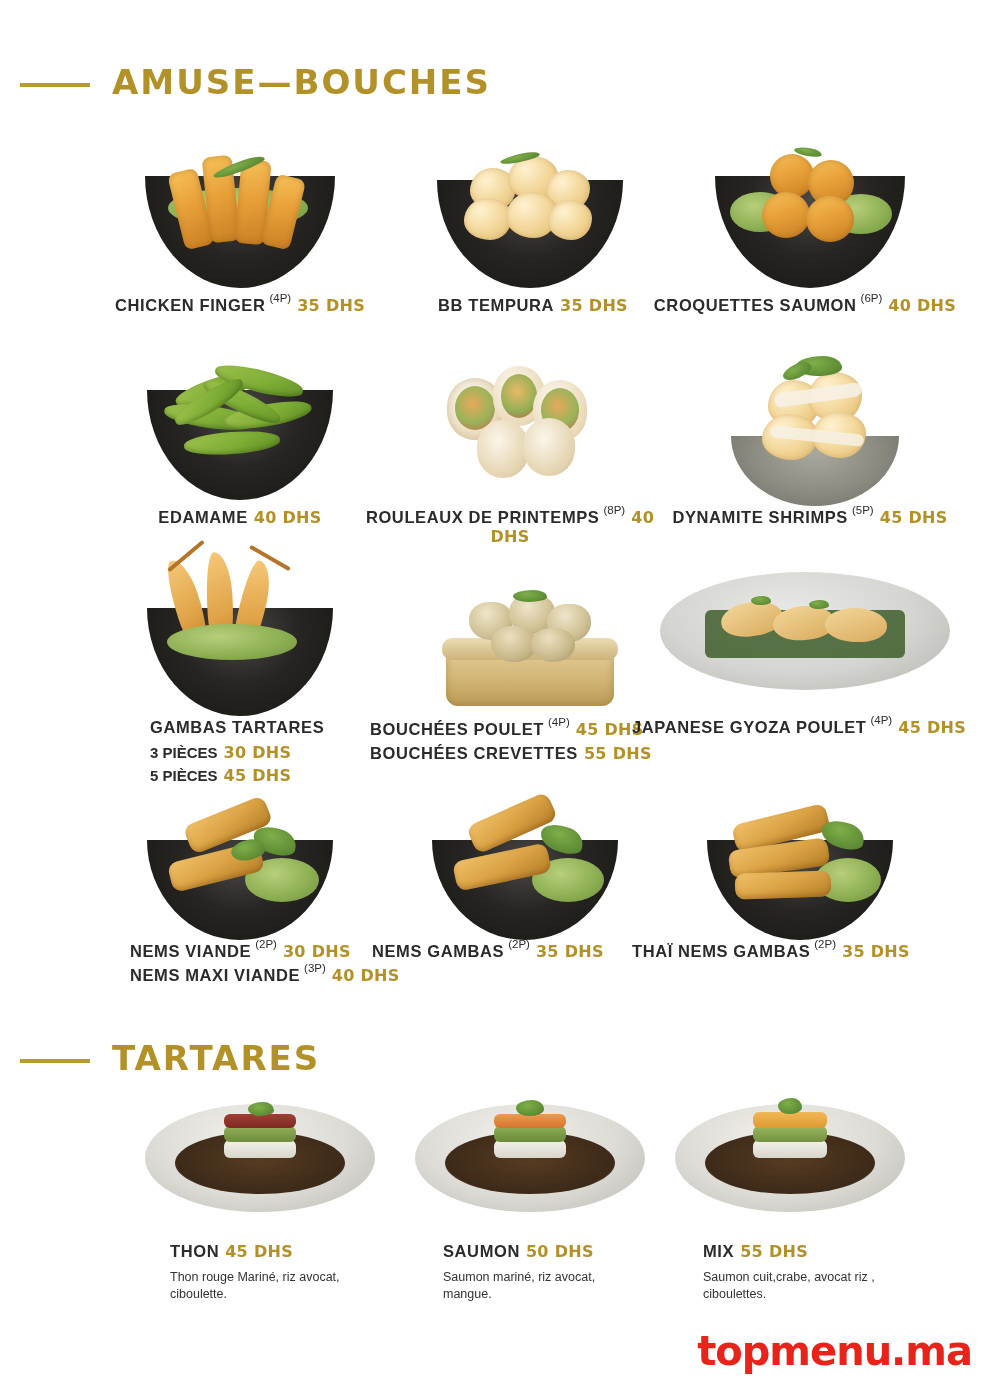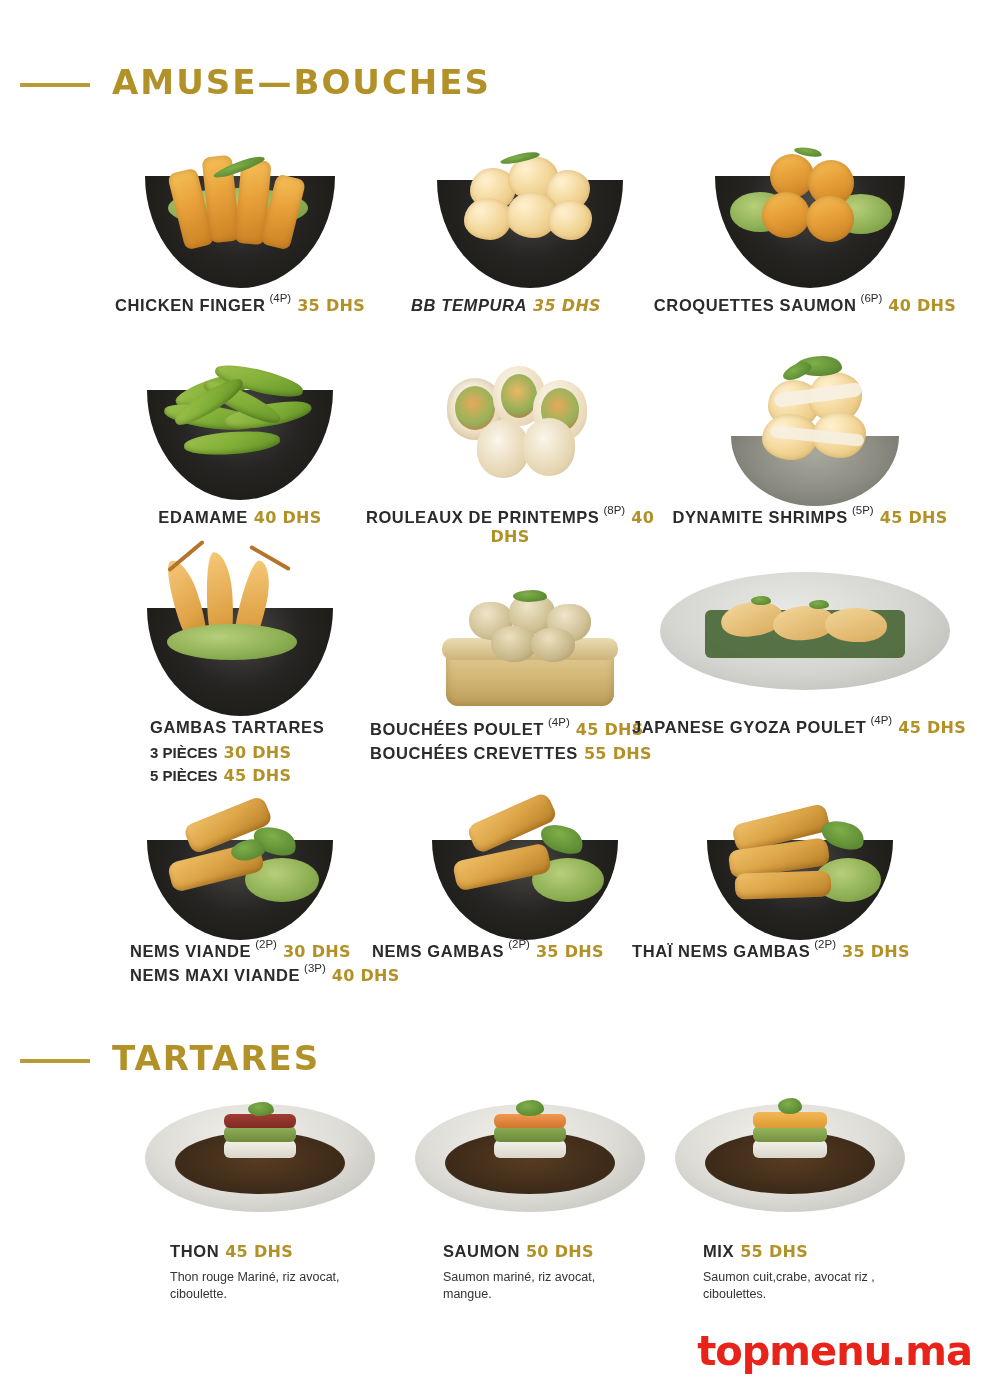--- a/index.html
+++ b/index.html
@@ -227,21 +227,21 @@
         <div class="fry" style="left:96px;top:56px;width:48px;height:46px;border-radius:50%;"></div>
         <div class="herb" style="left:84px;top:8px;width:28px;height:8px;transform:rotate(10deg);"></div>
       </div>
     </div>
   </div>
 
   <div class="row" style="top:296px;">
     <div class="cell" style="left:110px; width:260px;">
       <span class="label-line">CHICKEN FINGER</span><span class="qty">(4P)</span><span class="price">35 DHS</span>
     </div>
-    <div class="cell" style="left:376px; width:260px;font-style:italic;">
+    <div class="cell" style="left:403px; width:260px;">
       <span class="label-line">BB TEMPURA</span><span class="price">35 DHS</span>
     </div>
     <div class="cell" style="left:645px; width:320px;">
       <span class="label-line">CROQUETTES SAUMON</span><span class="qty">(6P)</span><span class="price">40 DHS</span>
     </div>
   </div>
 
   <div class="row" style="top:348px; height:172px;">
 
     <div class="cell" style="left:110px; top:0; width:260px;">

